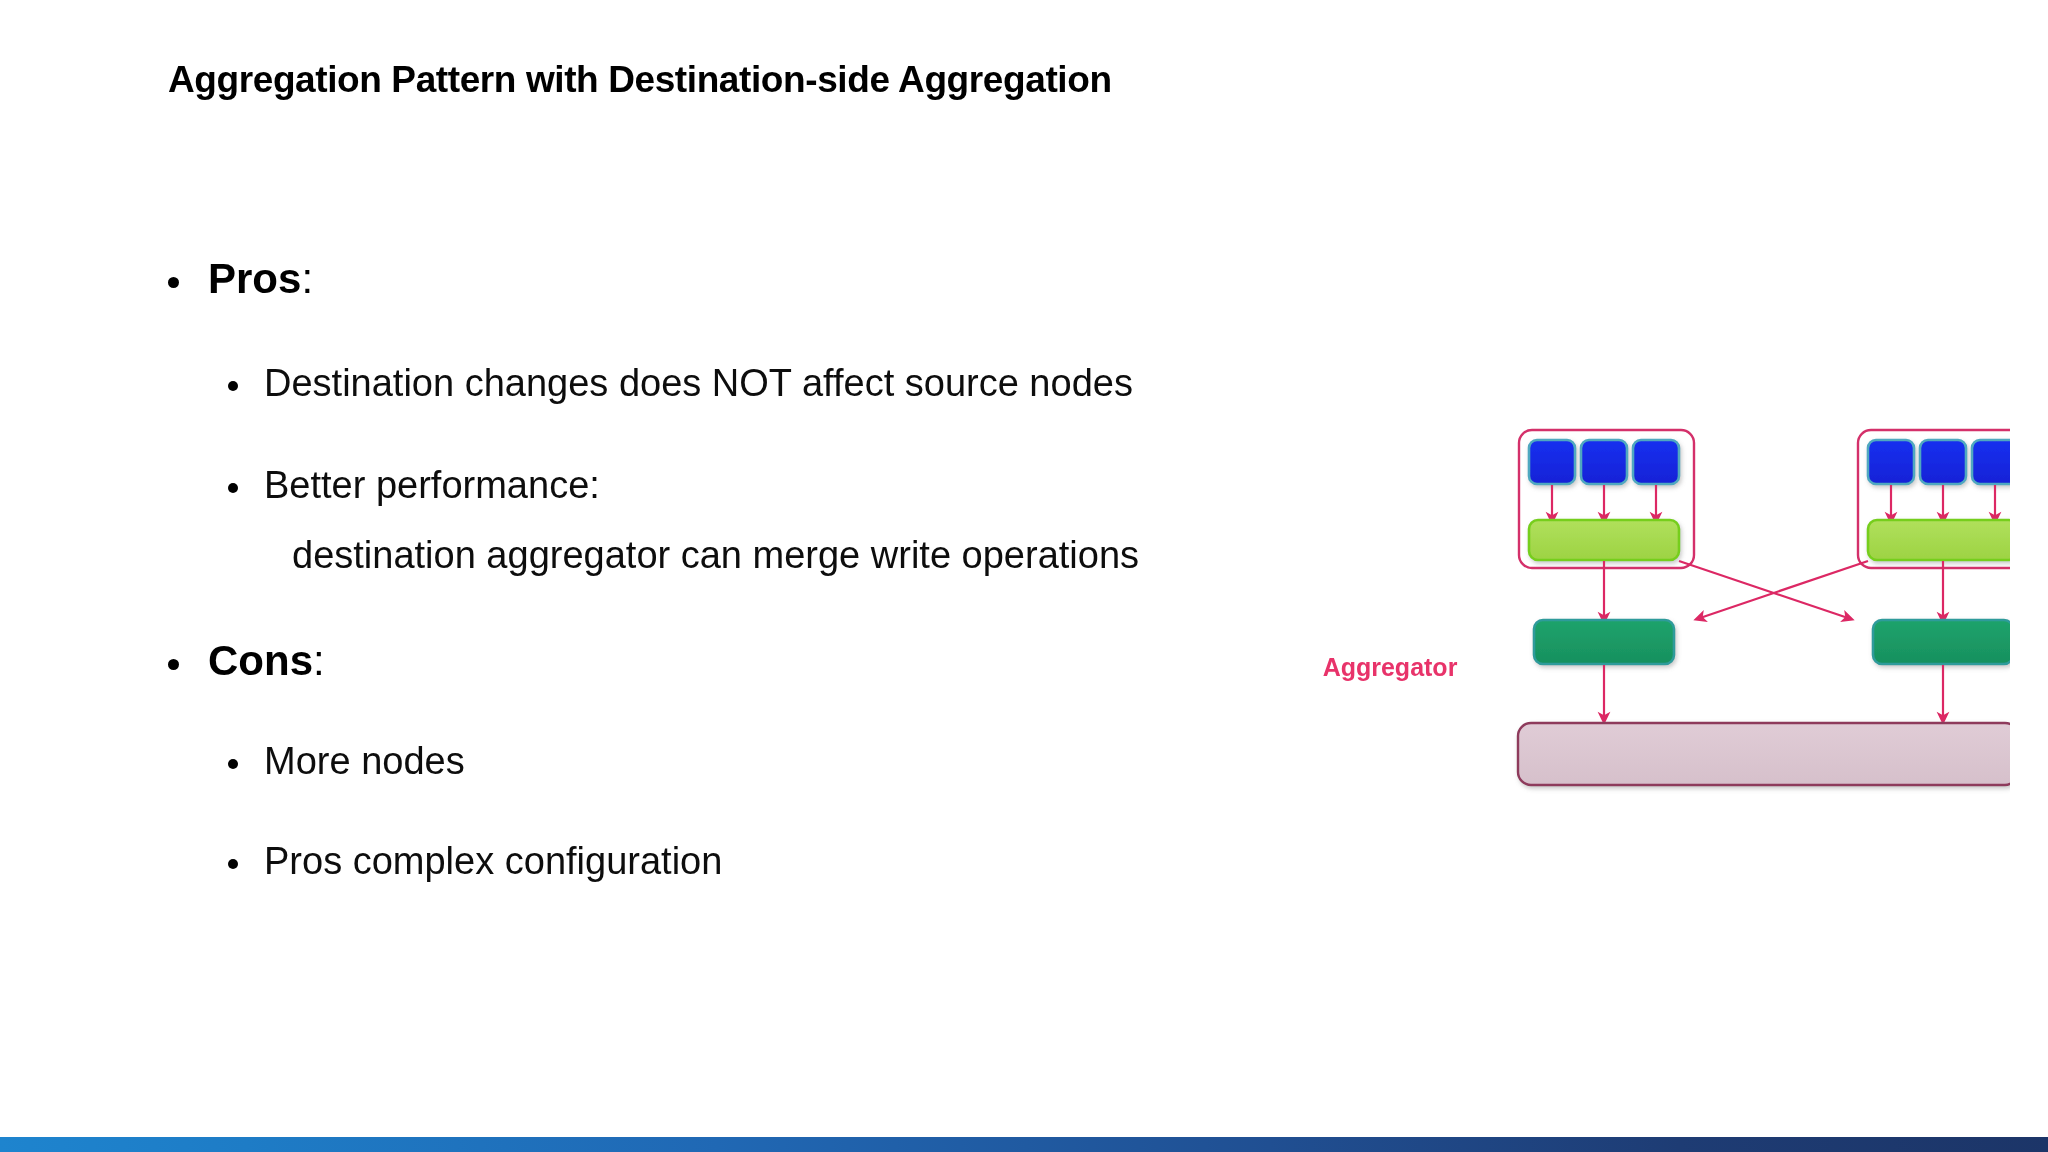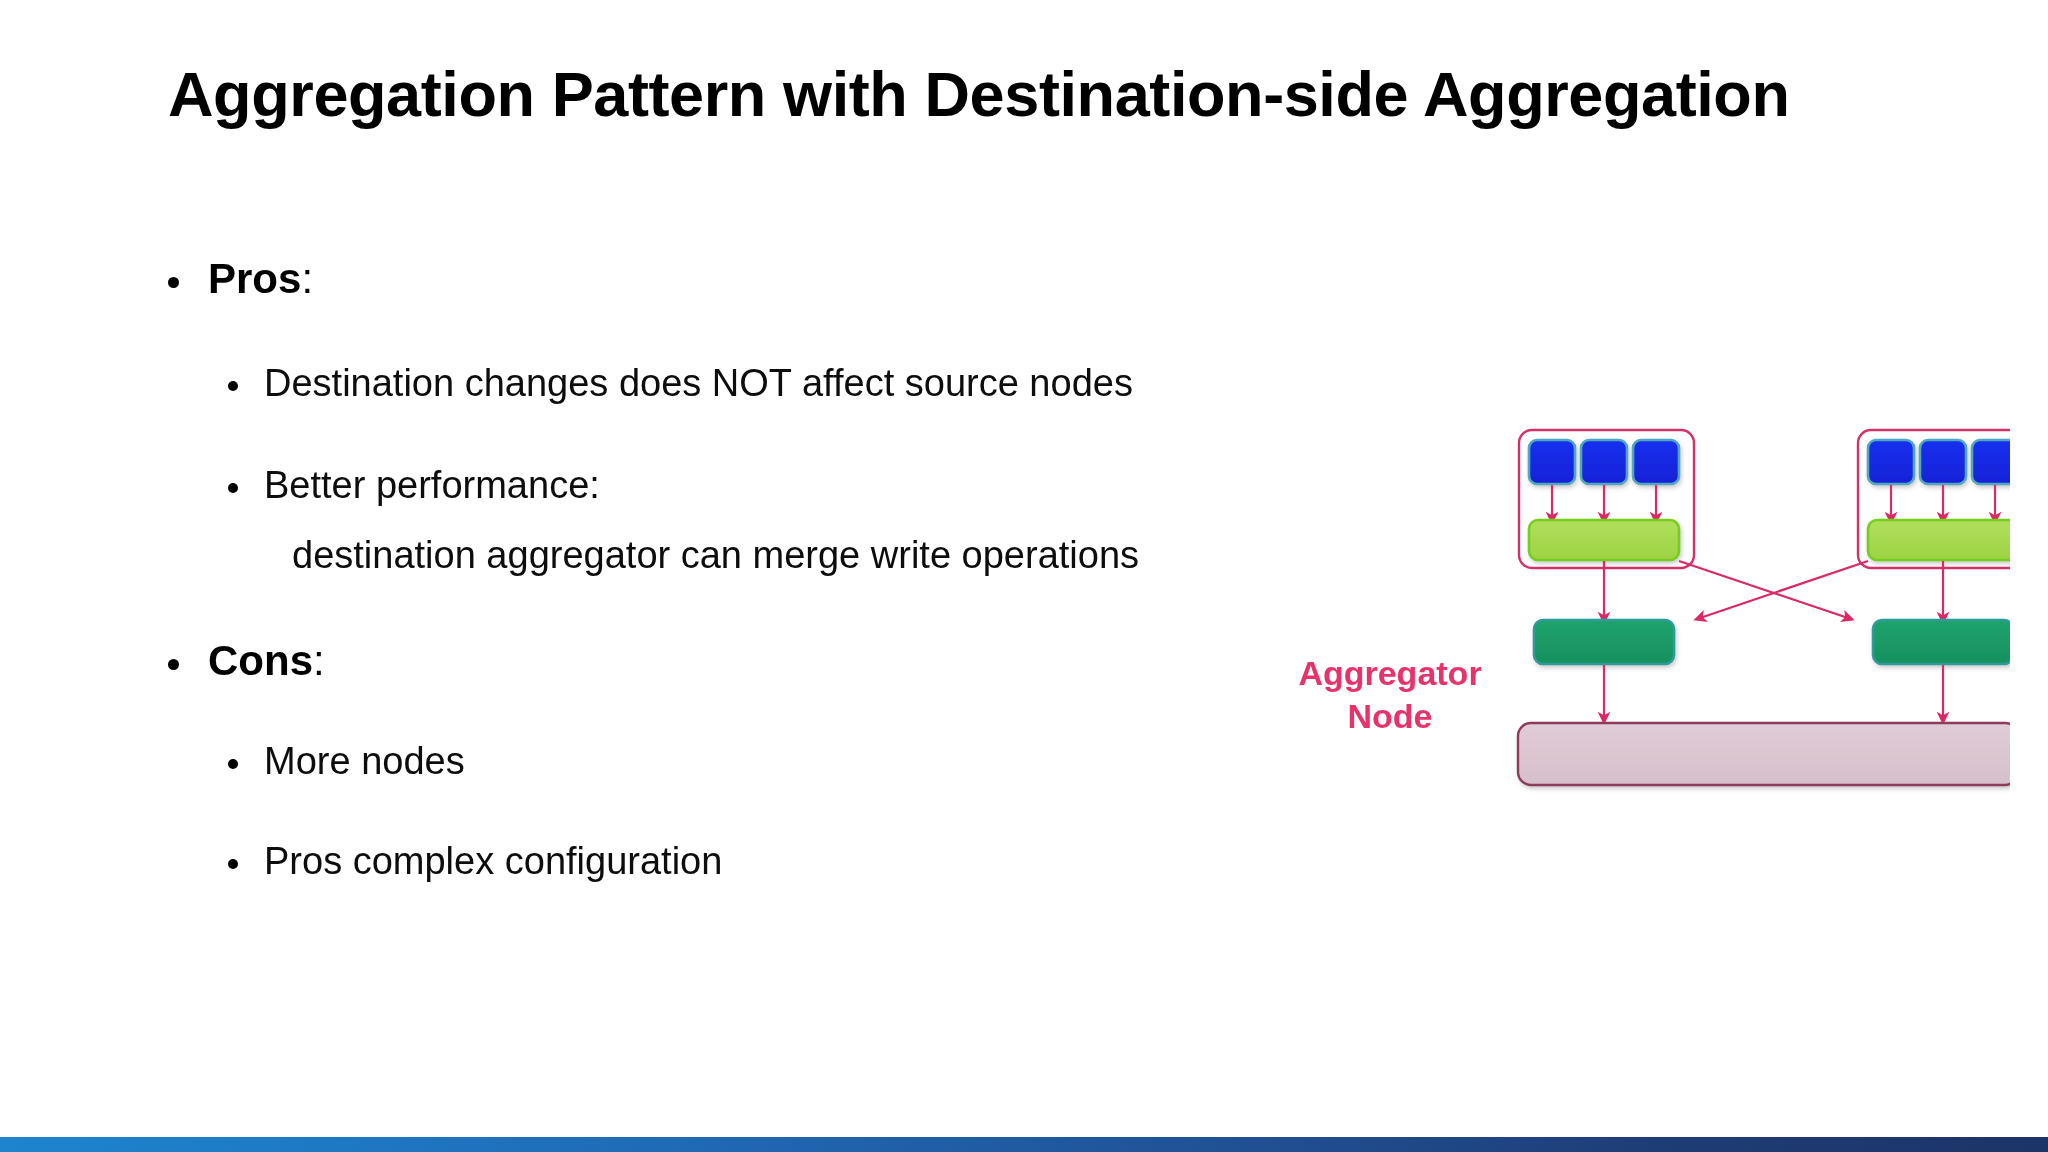--- a/index.html
+++ b/index.html
@@ -19,21 +19,21 @@
     background: #ffffff;
     overflow: hidden;
   }
 
   
   #slide-title {
     position: absolute;
     left: 168px;
     top: 60px;
     width: 1760px;
-    font-size: 63px;
+    font-size: 37px;
     font-weight: bold;
     color: #000000;
     letter-spacing: -0.4px;
     line-height: 1.1;
     white-space: nowrap;
   }
 
   
   #body-content {
     position: absolute;
@@ -114,21 +114,21 @@
     height: 480px;
   }
   #diagram svg { display: block; }
 
   #agg-label {
     position: absolute;
     left: 1255px;
     top: 652px;
     width: 270px;
     text-align: center;
-    font-size: 34px;
+    font-size: 25px;
     font-weight: bold;
     color: #E8336A;
     line-height: 1.25;
   }
 
   
   #bottom-bar {
     position: absolute;
     left: 0;
     bottom: 0;
@@ -177,21 +177,20 @@
 
     <div class="bullet-l2" style="top:584px;">
       <span class="dot"></span>
       <span class="txt">Pros complex configuration</span>
     </div>
 
   </div>
 
   <div id="agg-label">
     <div>Aggregator</div>
-    <div>Node</div>
   </div>
 
   <div id="diagram">
     <svg width="760" height="480" viewBox="0 0 760 480" xmlns="http://www.w3.org/2000/svg">
       <defs>
         <marker id="ah" markerWidth="7" markerHeight="7" refX="3.2" refY="3.3" orient="auto">
           <path d="M0.4,0.4 L6.4,3.3 L0.4,6.2 L1.9,3.3 Z" fill="#DC2864"></path>
         </marker>
         <filter id="sh" x="-30%" y="-30%" width="170%" height="180%">
           <feDropShadow dx="1.5" dy="2.5" stdDeviation="2" flood-color="#8a8a8a" flood-opacity="0.45"></feDropShadow>

